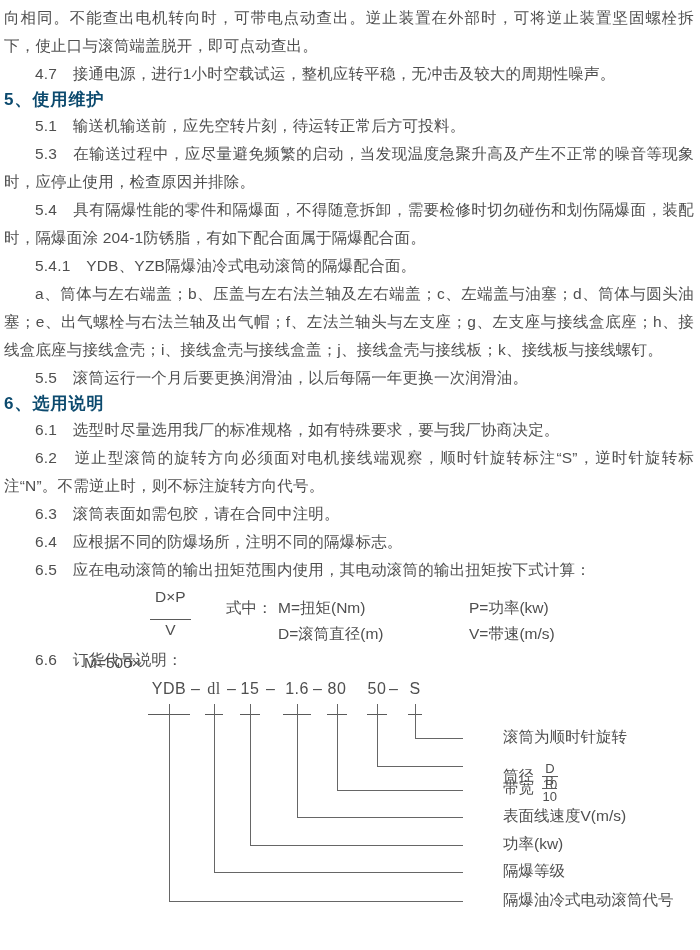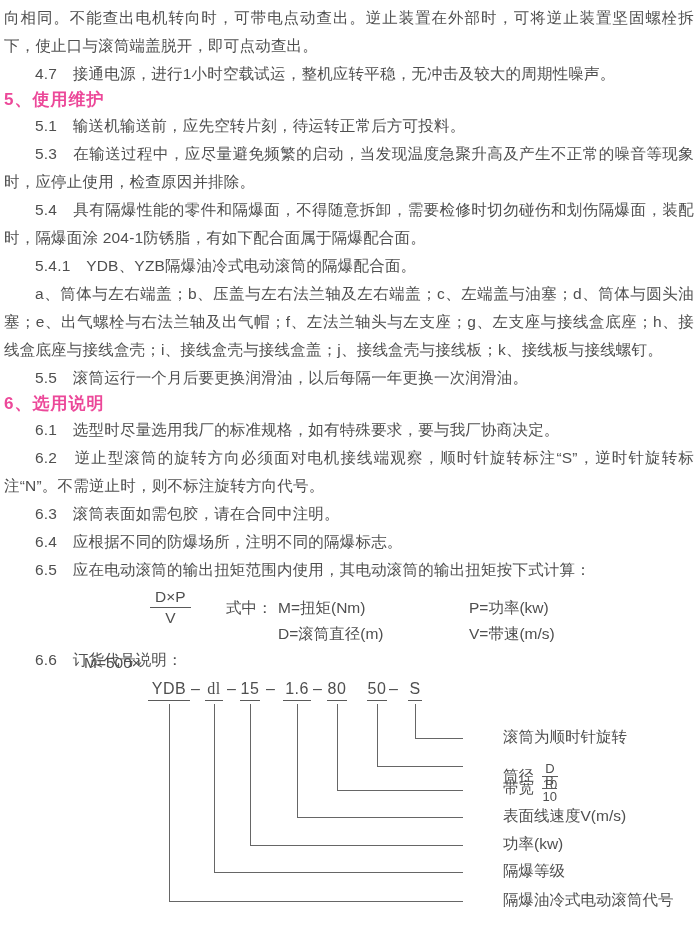--- a/index.html
+++ b/index.html
@@ -21,61 +21,61 @@
     line-height:28px;
     text-align:justify;
     letter-spacing:0.2px;
   }
   p.indent { text-indent:2em; }
   h2.sec-head {
     margin:0;
     font-size:17px;
     line-height:24px;
     font-weight:bold;
-    color:#ec4899;
+    color:#0c4a6e;
     letter-spacing:1px;
   }
   
   .formula {
     position:relative;
     height:62px;
     font-size:15.5px;
   }
   .f-abs { position:absolute; white-space:nowrap; }
   .frac {
     display:inline-block;
     text-align:center;
     vertical-align:middle;
     line-height:normal;
   }
   .frac .num {
     display:block;
     border-bottom:1px solid #5a5a5a;
-    padding:0 5px 1px;
+    padding:0 5px 13px;
   }
   .frac .den { display:block; padding-top:1px; }
   .f-frac { left:146px; top:4px; font-size:15.5px; }
   .f-lhs  { left:80px;  top:35px;margin-top:35px; }
   .f-where{ left:222px; top:14px; }
   .f-defm { left:274px; top:14px; }
   .f-defp { left:465px; top:14px; }
   .f-defd { left:274px; top:40px; }
   .f-defv { left:465px; top:40px; }
   
   .diagram {
     position:relative;
     height:244px;
     font-size:15.5px;
   }
   .cseg {
     position:absolute;
     top:6px;
     text-align:center;
     border-bottom:1px solid #5a5a5a;
-    padding-bottom:2px;
+    padding-bottom:16px;
     font-size:16px;
     letter-spacing:0.5px;
   }
   .cs0{left:144px;width:42px;} .cs1{left:201px;width:18px;font-family:Liberation Serif, serif;}
   .cs2{left:236px;width:20px;} .cs3{left:279px;width:28px;}
   .cs4{left:323px;width:20px;} .cs5{left:363px;width:20px;}
   .cs6{left:404px;width:14px;}
   .cdash { position:absolute; top:6px; font-size:16px; }
   .cd0{left:187px;} .cd1{left:223px;} .cd2{left:262px;} .cd3{left:309px;} .cd4{left:385px;}
   .conn {

